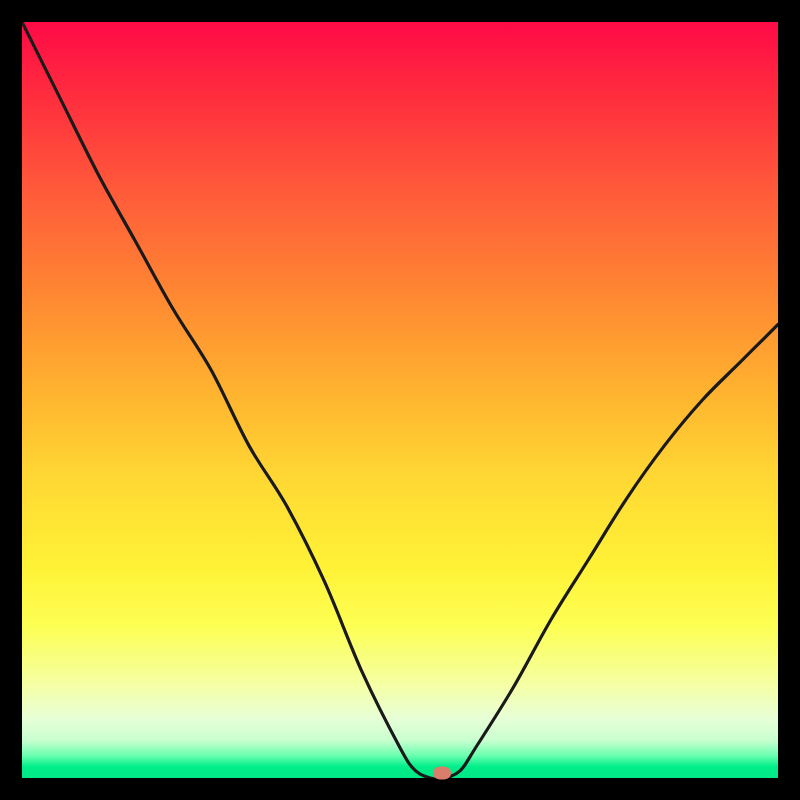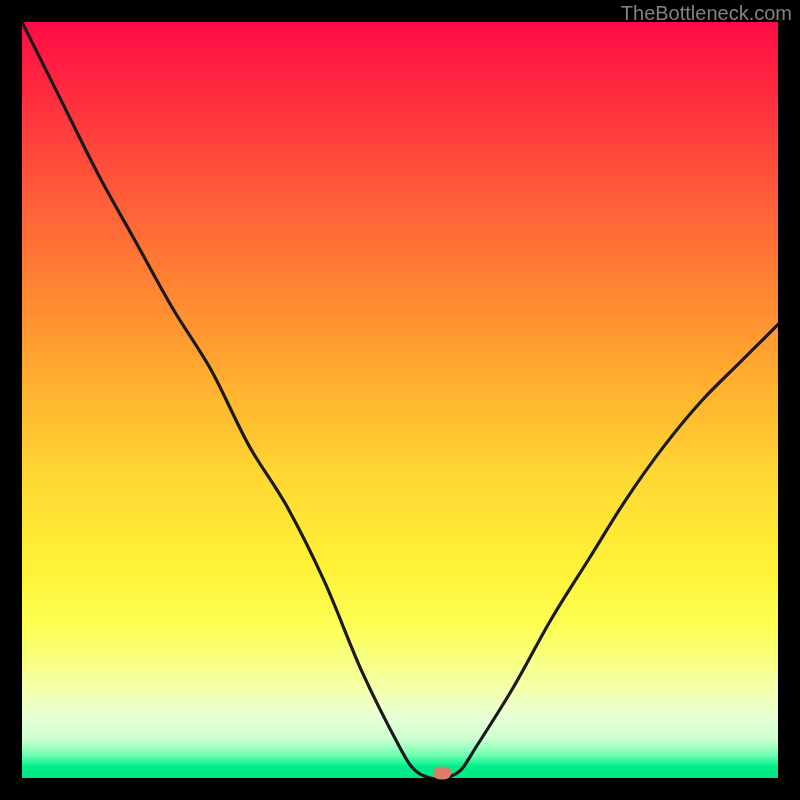--- a/index.html
+++ b/index.html
@@ -75,14 +75,13 @@
 
   <div class="plot">
 
     <svg class="curve" viewBox="0 0 756 756" preserveAspectRatio="none">
       <path id="curve-path" fill="none" stroke="#1a1a1a" stroke-width="3.2" stroke-linecap="round" stroke-linejoin="round" d="M 0.00 0.00 C 6.30 12.60, 25.20 50.40, 37.80 75.60 C 50.40 100.80, 63.00 127.26, 75.60 151.20 C 88.20 175.14, 100.80 196.56, 113.40 219.24 C 126.00 241.92, 138.60 265.86, 151.20 287.28 C 163.80 308.70, 176.40 325.08, 189.00 347.76 C 201.60 370.44, 214.20 400.68, 226.80 423.36 C 239.40 446.04, 252.00 461.16, 264.60 483.84 C 277.20 506.52, 289.80 531.72, 302.40 559.44 C 315.00 587.16, 327.60 622.44, 340.20 650.16 C 352.80 677.88, 369.18 709.38, 378.00 725.76 C 386.82 742.14, 388.08 743.40, 393.12 748.44 C 398.16 753.48, 403.20 754.74, 408.24 756.00 C 413.28 757.26, 418.32 757.26, 423.36 756.00 C 428.40 754.74, 433.44 753.48, 438.48 748.44 C 443.52 743.40, 444.78 739.62, 453.60 725.76 C 462.42 711.90, 478.80 686.70, 491.40 665.28 C 504.00 643.86, 516.60 618.66, 529.20 597.24 C 541.80 575.82, 554.40 556.92, 567.00 536.76 C 579.60 516.60, 592.20 495.18, 604.80 476.28 C 617.40 457.38, 630.00 439.74, 642.60 423.36 C 655.20 406.98, 667.80 391.86, 680.40 378.00 C 693.00 364.14, 705.60 352.80, 718.20 340.20 C 730.80 327.60, 749.70 308.70, 756.00 302.40"></path>
     </svg>
 
     <div class="marker" id="marker" style="left: 419.58px; top: 750.708px; background: rgb(216, 126, 106);"></div>
   </div>
 
-  <div class="watermark">TheBottleneck.com</div>
 </div>
 
 </body></html>

